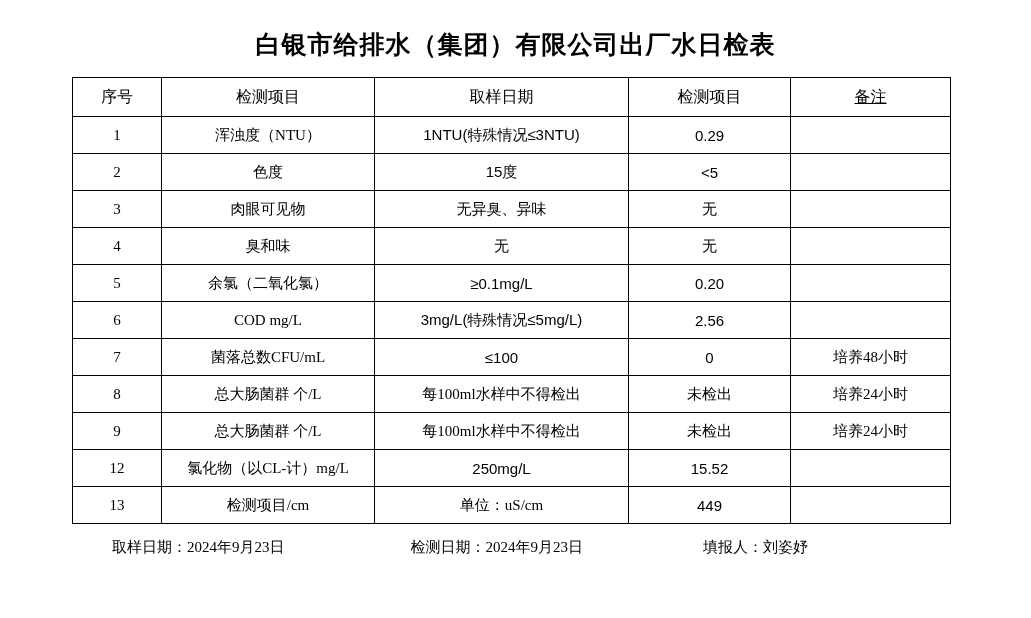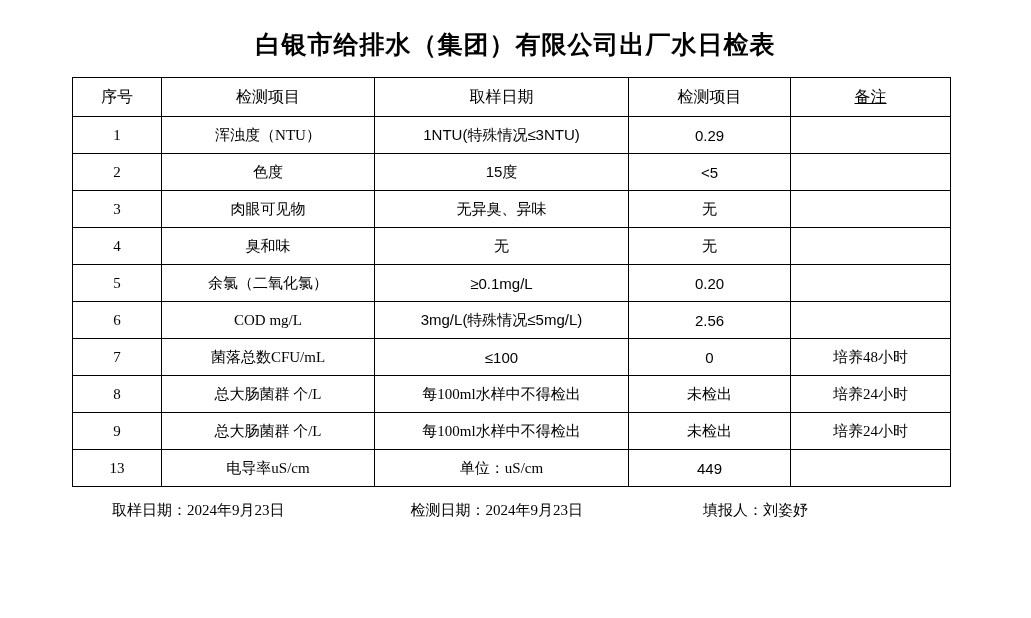--- a/index.html
+++ b/index.html
@@ -153,22 +153,29 @@
           <td>培养24小时</td>
         </tr>
         <tr>
           <td>9</td>
           <td>总大肠菌群 个/L</td>
           <td>每100ml水样中不得检出</td>
           <td>未检出</td>
           <td>培养24小时</td>
         </tr>
         <tr>
+          <td>12</td>
+          <td>氯化物（以CL-计）mg/L</td>
+          <td class="mono">250mg/L</td>
+          <td class="mono">15.52</td>
+          <td></td>
+        </tr>
+        <tr>
           <td>13</td>
-          <td>电导率uS/cm</td>
+          <td>检测项目/cm</td>
           <td>单位：uS/cm</td>
           <td class="mono">449</td>
           <td></td>
         </tr>
       </tbody>
     </table>
   </div>
 
   <div class="footer">
     <div class="f-item f-sample">取样日期：2024年9月23日</div>

